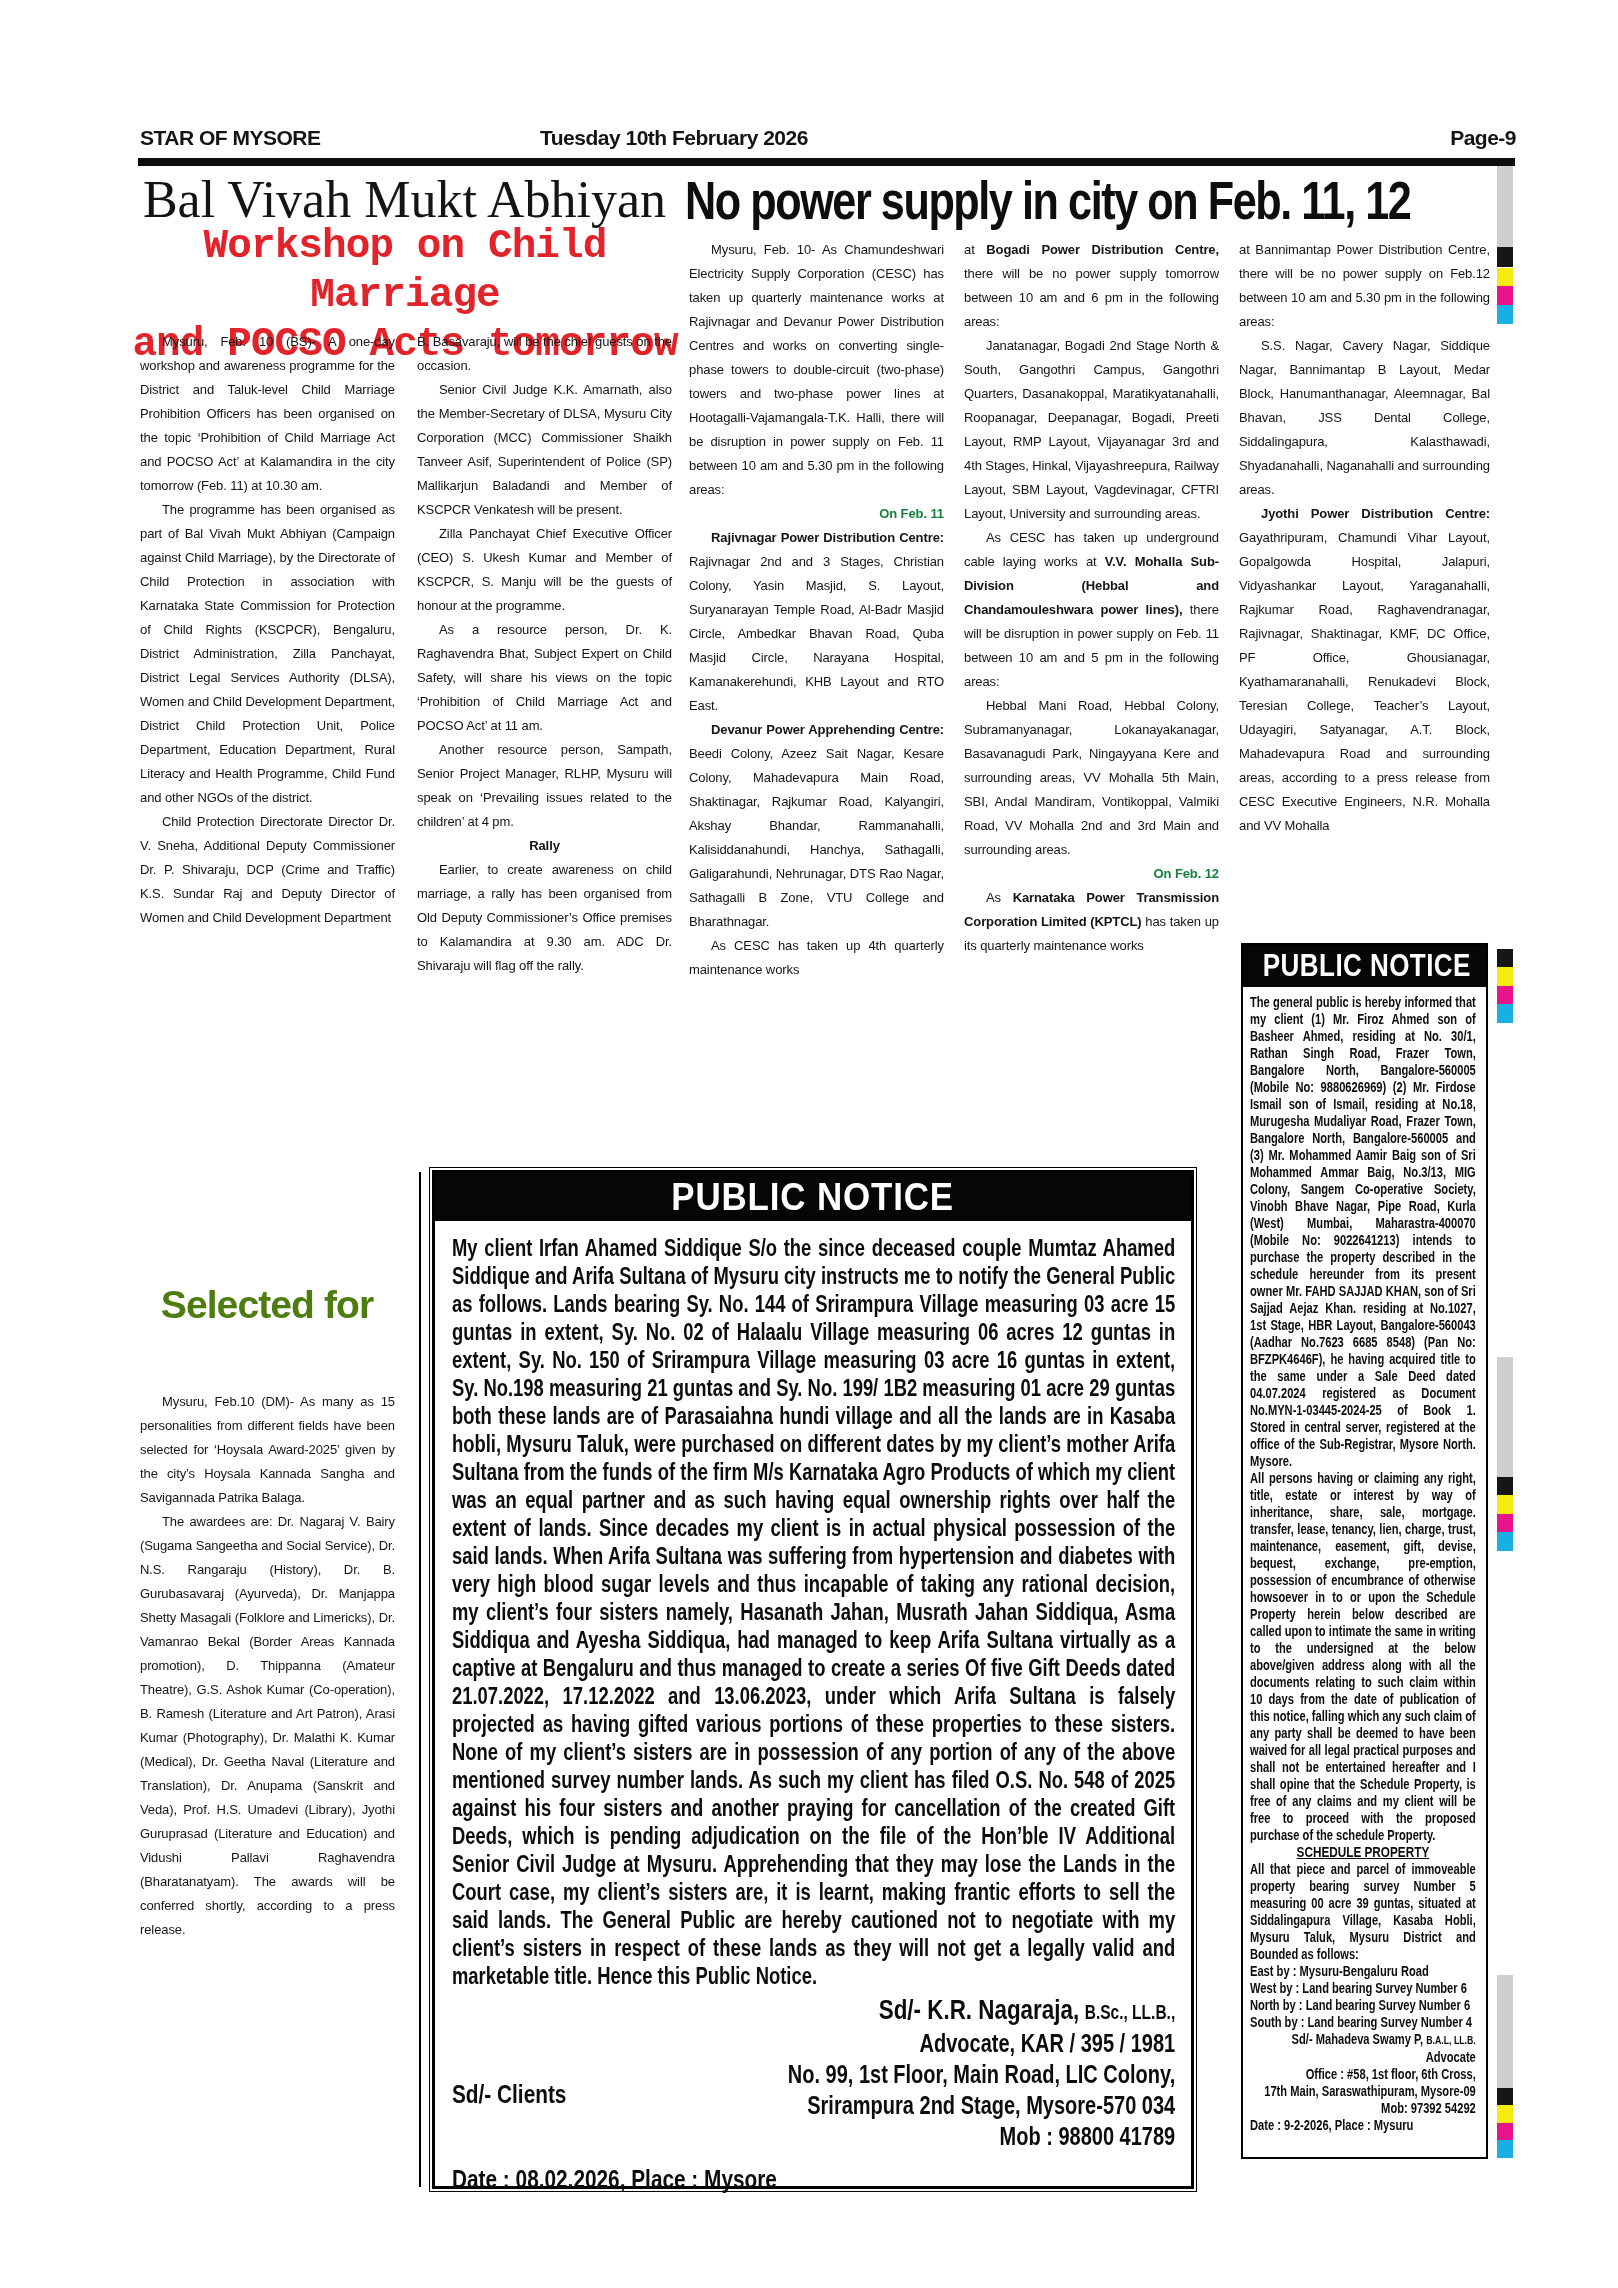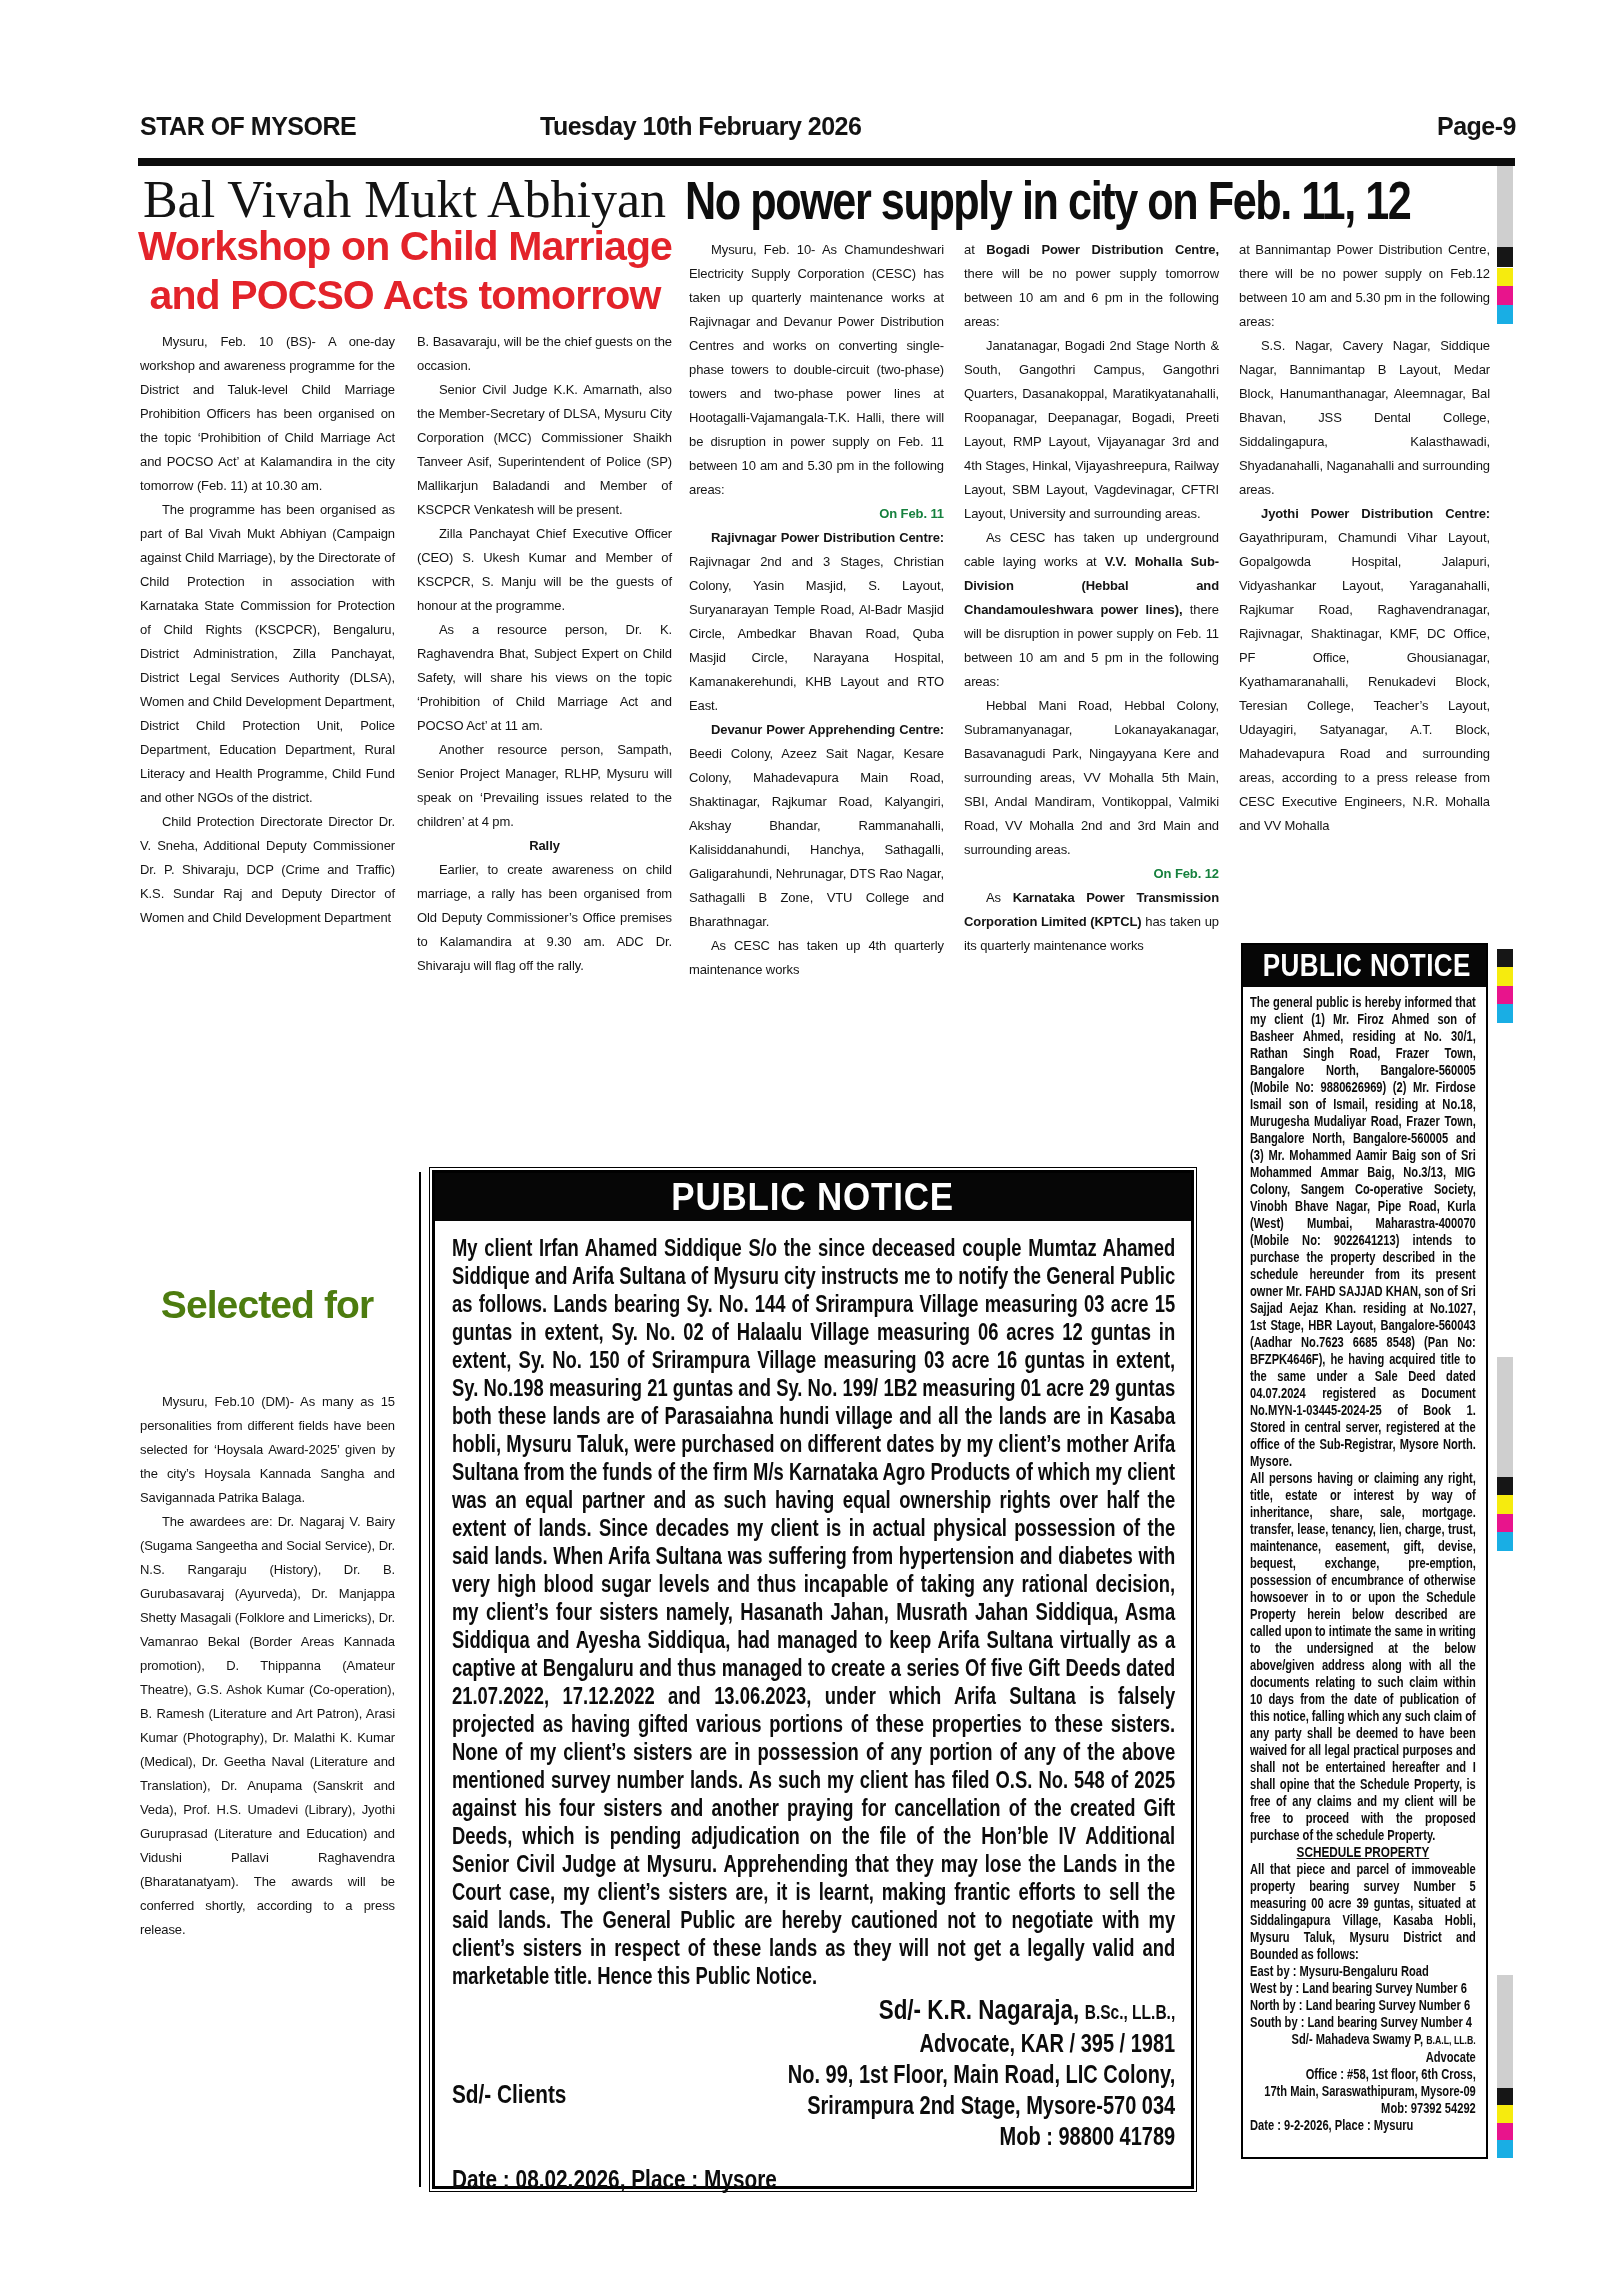--- a/index.html
+++ b/index.html
@@ -1,37 +1,37 @@
 <!DOCTYPE html>
 <html style="font-size:14.8px"><head>
 <meta charset="utf-8">
 <style>
   html,body{margin:0;padding:0;background:#ffffff;}
   .page{position:relative;width:1619px;height:2289px;background:#ffffff;
         font-family:"Liberation Sans",sans-serif;color:#141414;overflow:hidden;}
 
   
-  .mh{position:absolute;top:112px;font-weight:bold;font-size:25px;letter-spacing:-0.5px;}
+  .mh{position:absolute;top:126px;font-weight:bold;font-size:21px;letter-spacing:-0.5px;}
   .mh-left{left:140px;}
   .mh-center{left:540px;}
   .mh-right{left:1357px;width:159px;text-align:right;}
   .mh-rule{position:absolute;left:138px;top:158px;width:1377px;height:8.3px;background:#0d0d0d;}
 
   
   .col{position:absolute;text-align:justify;font-size:13px;line-height:24px;letter-spacing:-0.1px;}
   .para{margin:0;text-indent:22px;}
   .noindent{text-indent:0;}
   .subhead{text-align:center;font-weight:bold;text-indent:0;}
   .red{color:#15803d;text-align:right;}
 
   
   .wk-kicker{position:absolute;left:138px;top:170px;width:533px;text-align:center;
              font-family:"Liberation Serif",serif;font-size:52px;}
   .wk-title{position:absolute;left:132px;top:222px;width:546px;text-align:center;
-            font-weight:bold;font-size:41px;line-height:49px;letter-spacing:-0.9px;color:#e3232a;}
+            font-weight:bold;font-size:41px;line-height:49px;letter-spacing:-0.9px;color:#e3232a;font-family:Liberation Mono, monospace;}
   .wk-col1{left:140px;top:330px;width:255px;}
   .wk-col2{left:417px;top:330px;width:255px;}
 
   
   .pw-title{position:absolute;left:685px;top:169px;width:812px;white-space:nowrap;}
   .stretch{display:inline-block;transform:scaleX(0.80);transform-origin:left center;
            font-weight:bold;font-size:54px;letter-spacing:-1.8px;color:#0e0e0e;white-space:nowrap;}
   .pw-col1{left:689px;top:238px;width:255px;}
   .pw-col2{left:964px;top:238px;width:255px;}
   .pw-col3{left:1239px;top:238px;width:251px;}

